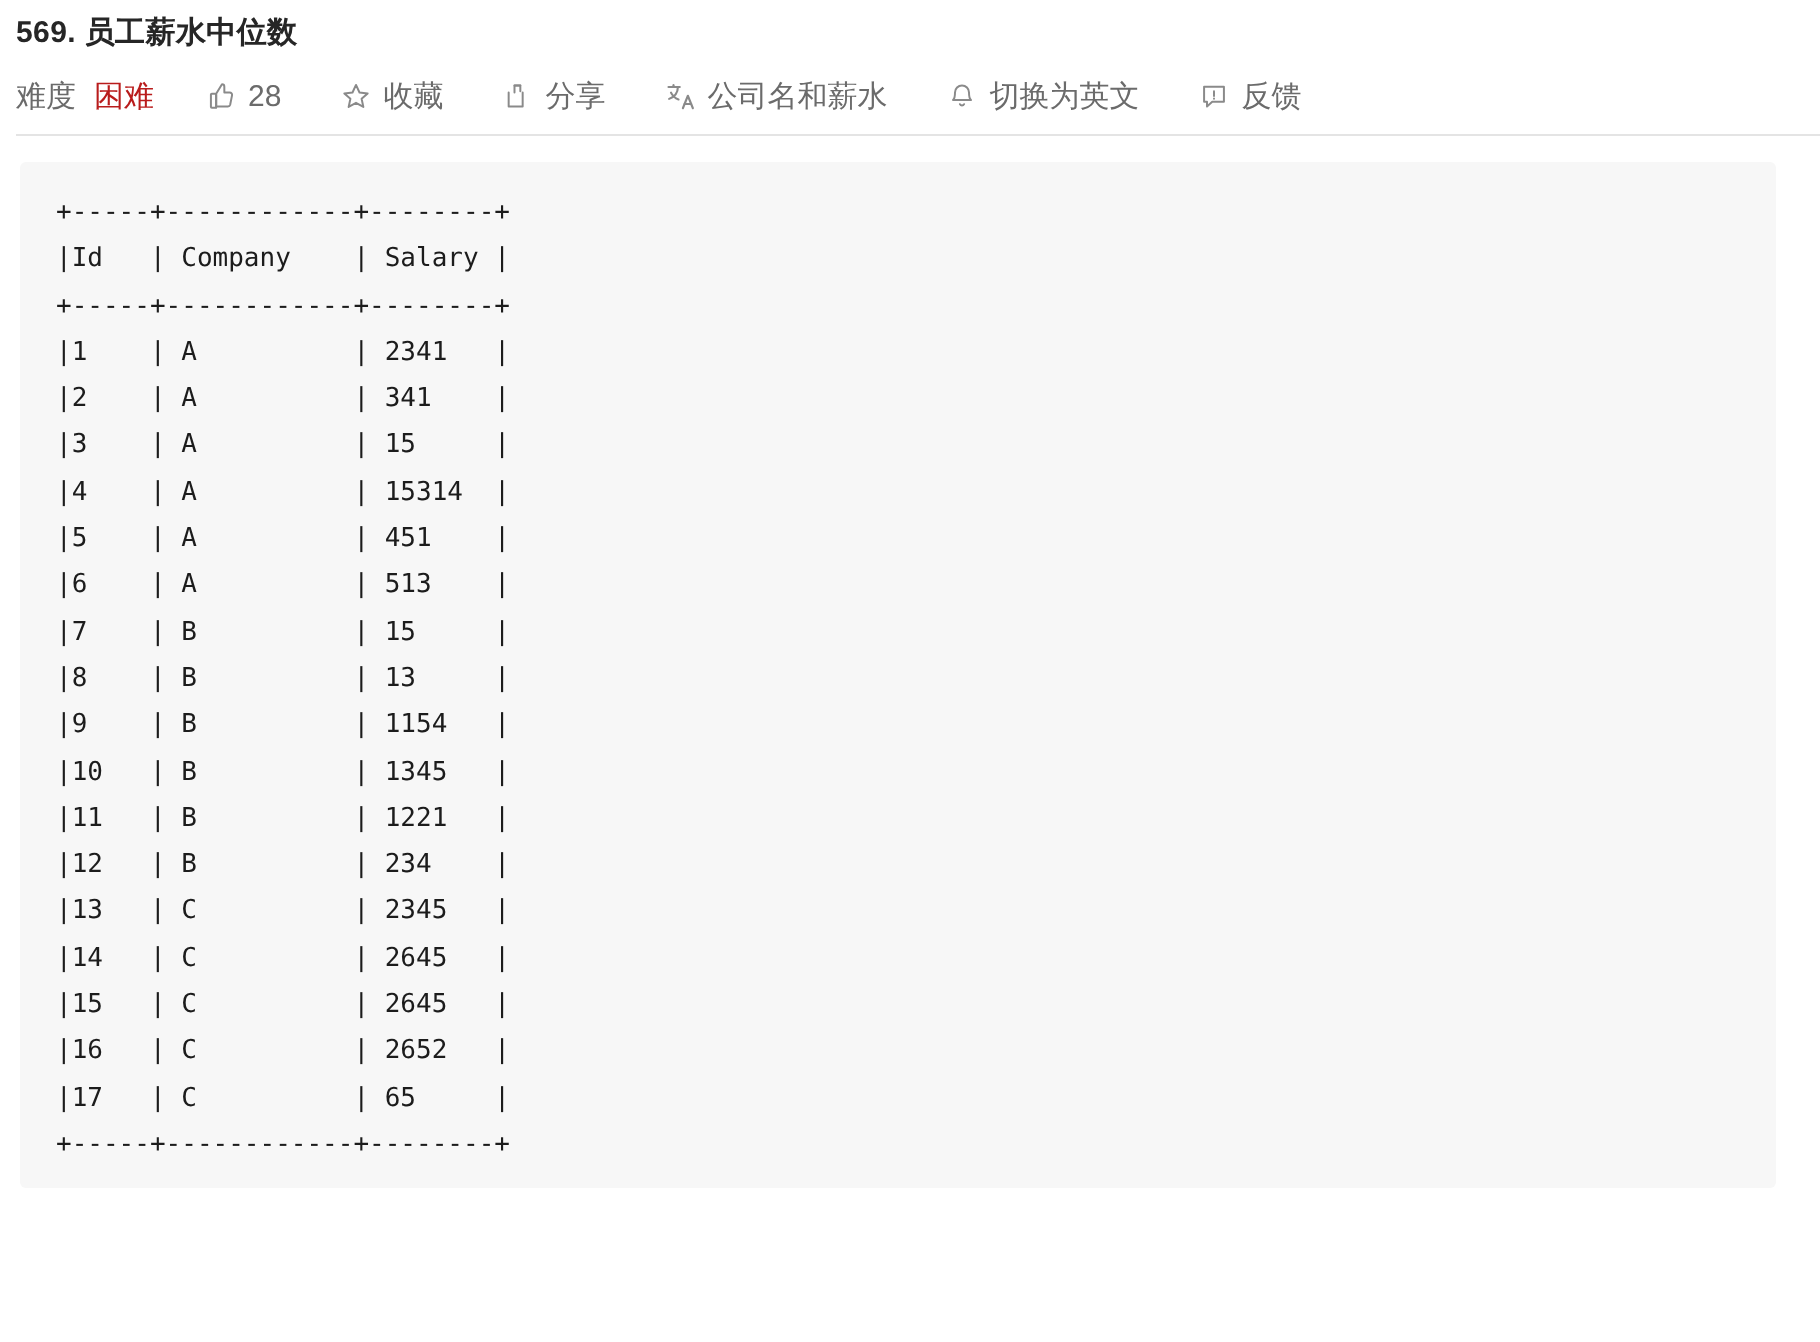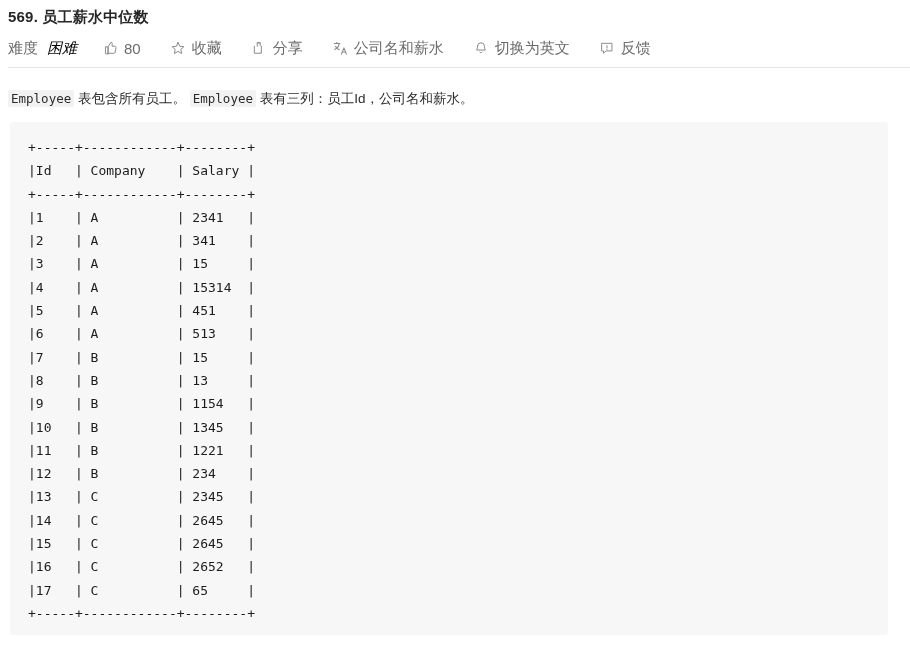--- a/index.html
+++ b/index.html
@@ -52,21 +52,21 @@
     display: inline-flex;
     align-items: center;
     justify-content: center;
     width: 15px;
     height: 15px;
     margin-right: 6px;
     color: #8a8a8a;
   }
   .tool .ico svg { display: block; }
   .difficulty-label { color: #6b6b6b; margin-right: 9px; }
-  .difficulty-value { color: #000000; font-style: italic; }
+  .difficulty-value { color: #b91c1c; }
   .count { color: #6b6b6b; }
 
   .divider {
     height: 1px;
     background: #e4e4e4;
     width: 910px;
     margin-top: 4px;
   }
 
   
@@ -133,21 +133,21 @@
         <span class="difficulty-value">困难</span>
       </div>
 
       <div class="tool">
         <span class="ico">
           <svg width="14" height="14" viewBox="0 0 24 24" fill="none" stroke="currentColor" stroke-width="1.7" stroke-linecap="round" stroke-linejoin="round">
             <path d="M7 22V10l5-8c1.2 0 2 .9 2 2v5h4.6c1.3 0 2.3 1.2 2 2.5l-1.6 8A2 2 0 0 1 17 21H7z"></path>
             <rect x="2.5" y="10" width="4.5" height="12" rx="0.8"></rect>
           </svg>
         </span>
-        <span class="count">80</span>
+        <span class="count">28</span>
       </div>
 
       <div class="tool">
         <span class="ico">
           <svg width="14" height="14" viewBox="0 0 24 24" fill="none" stroke="currentColor" stroke-width="1.7" stroke-linecap="round" stroke-linejoin="round">
             <polygon points="12,2.5 15,9 22,9.8 16.8,14.4 18.3,21.4 12,17.8 5.7,21.4 7.2,14.4 2,9.8 9,9"></polygon>
           </svg>
         </span>
         <span>收藏</span>
       </div>
@@ -199,26 +199,20 @@
       </div>
 
     </div>
 
     <div class="divider"></div>
   </div>
 
   <div class="content">
 
 
-    <div class="desc">
-      <span class="chip">Employee</span>
-      <span>表包含所有员工。</span>
-      <span class="chip">Employee</span>
-      <span>表有三列：员工Id，公司名和薪水。</span>
-    </div>
 
     <div class="codeblock">
       <pre>+-----+------------+--------+
 |Id   | Company    | Salary |
 +-----+------------+--------+
 |1    | A          | 2341   |
 |2    | A          | 341    |
 |3    | A          | 15     |
 |4    | A          | 15314  |
 |5    | A          | 451    |

